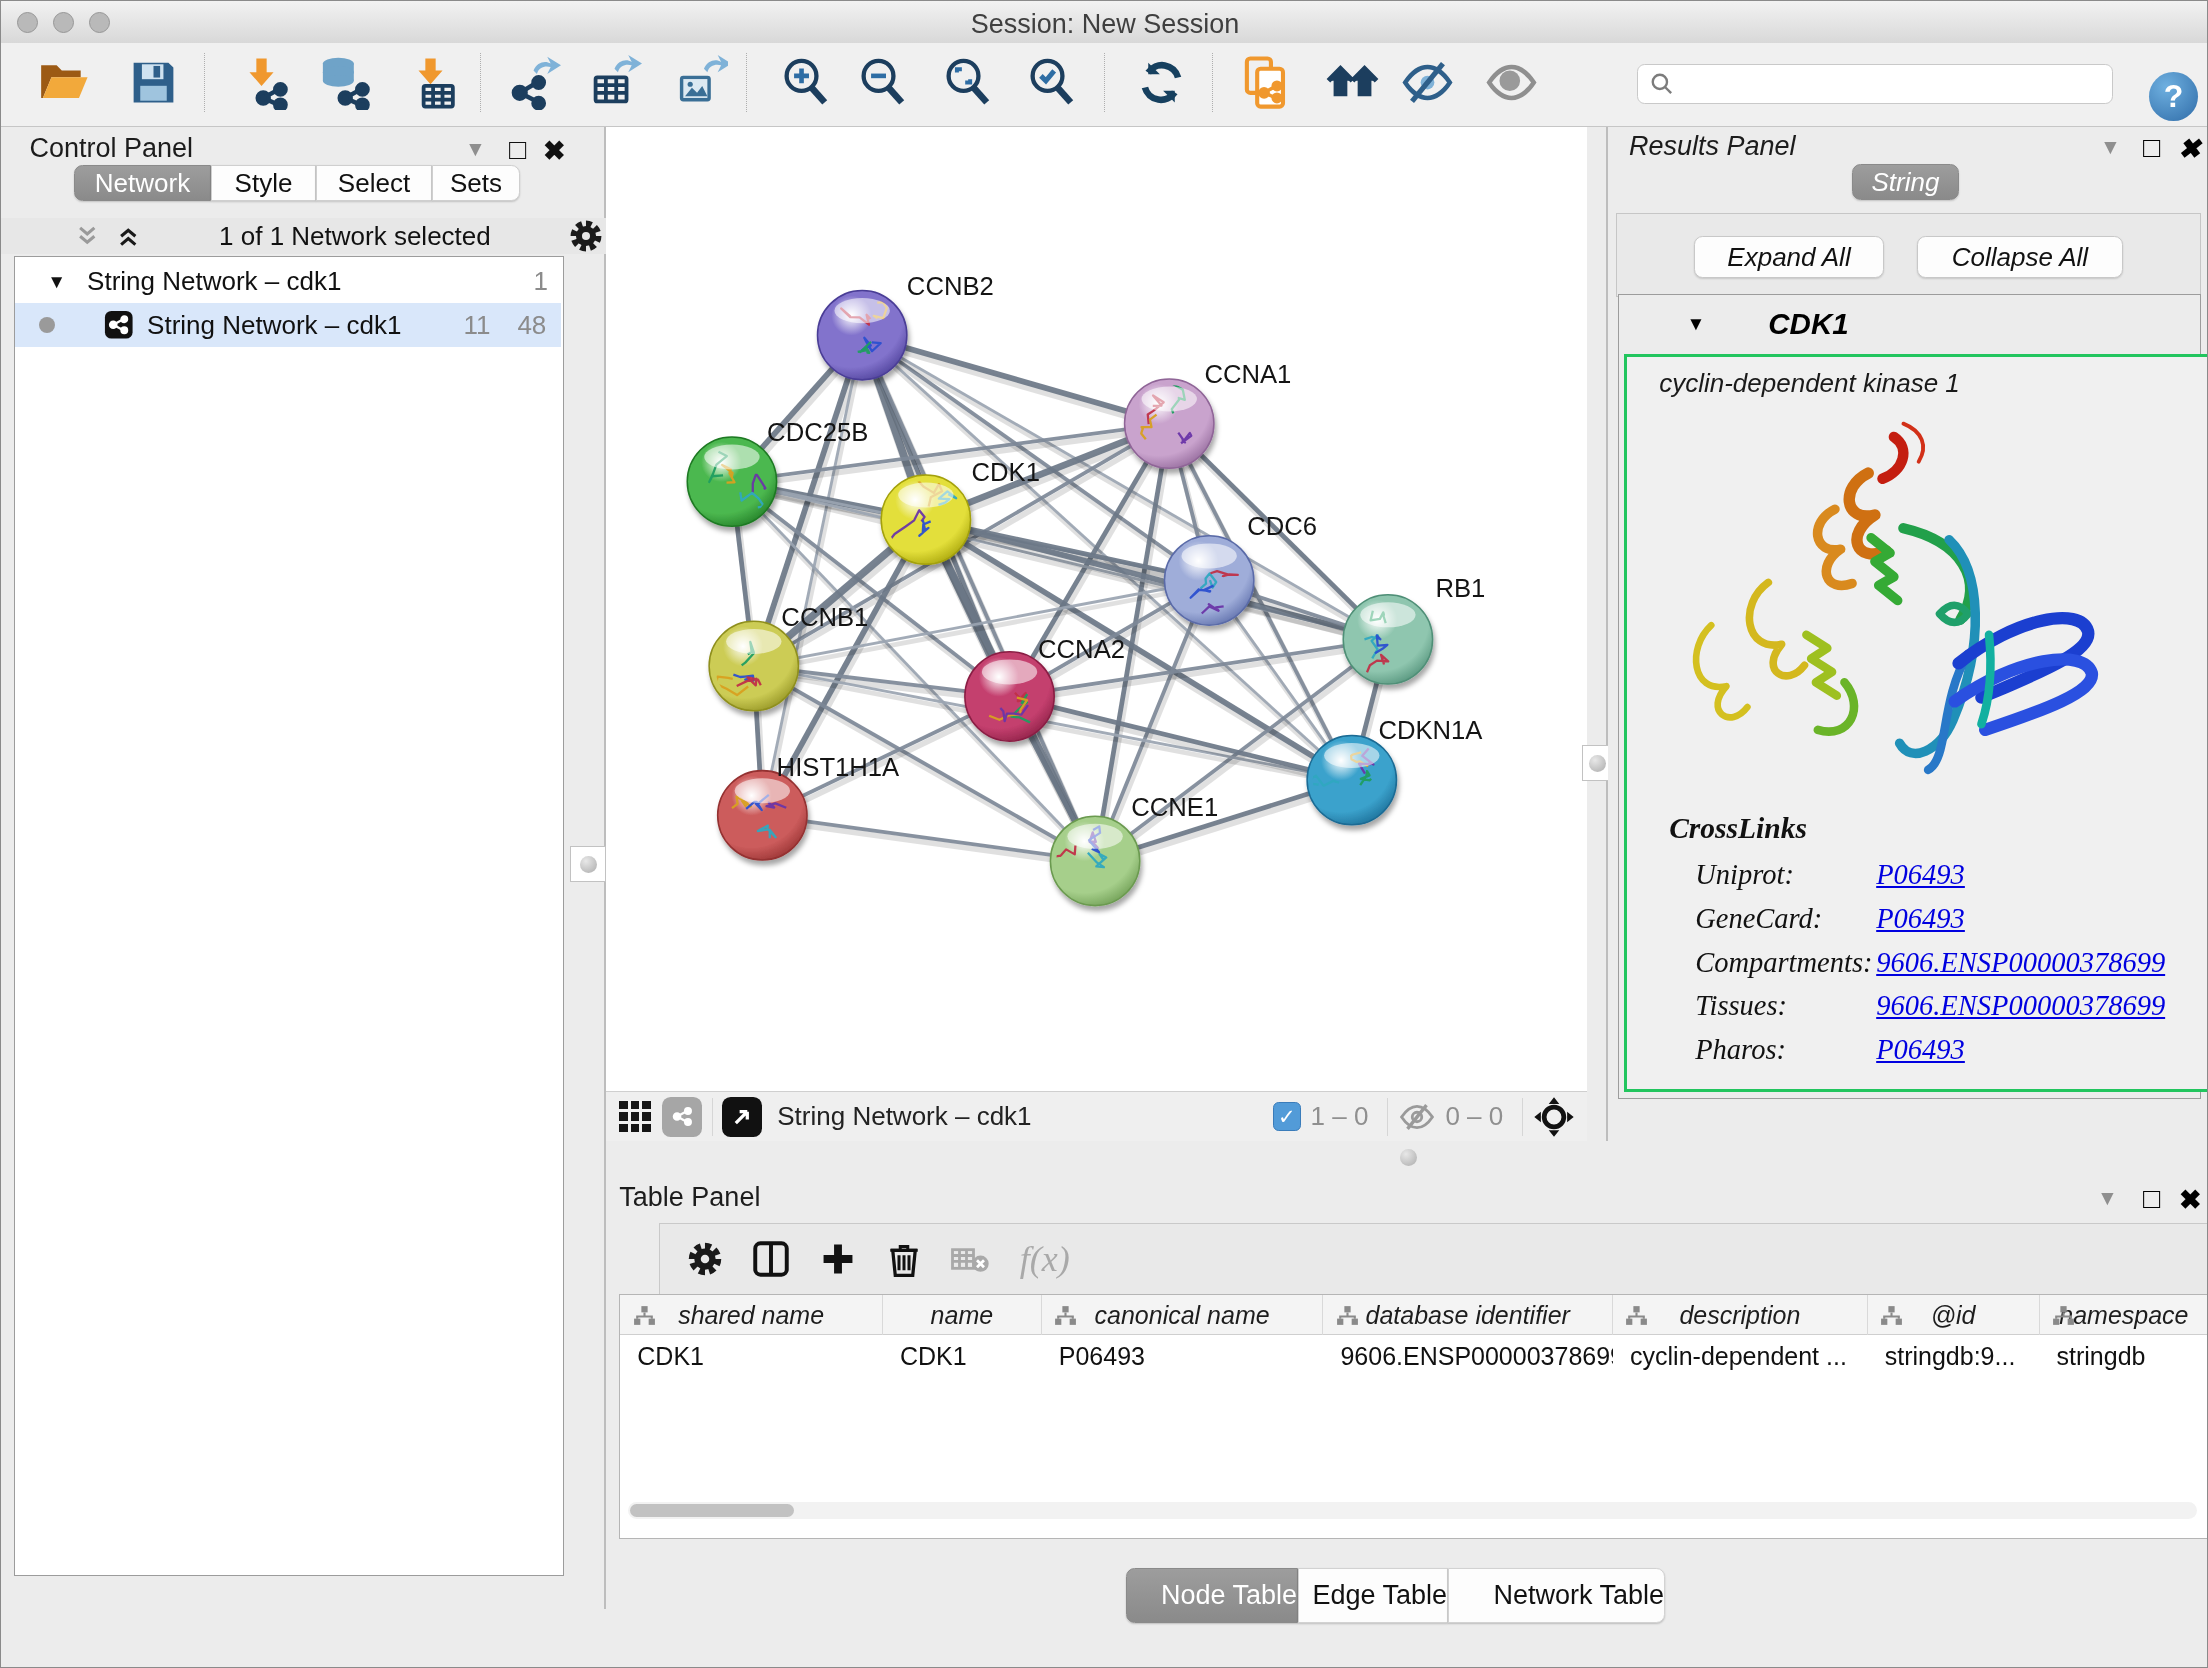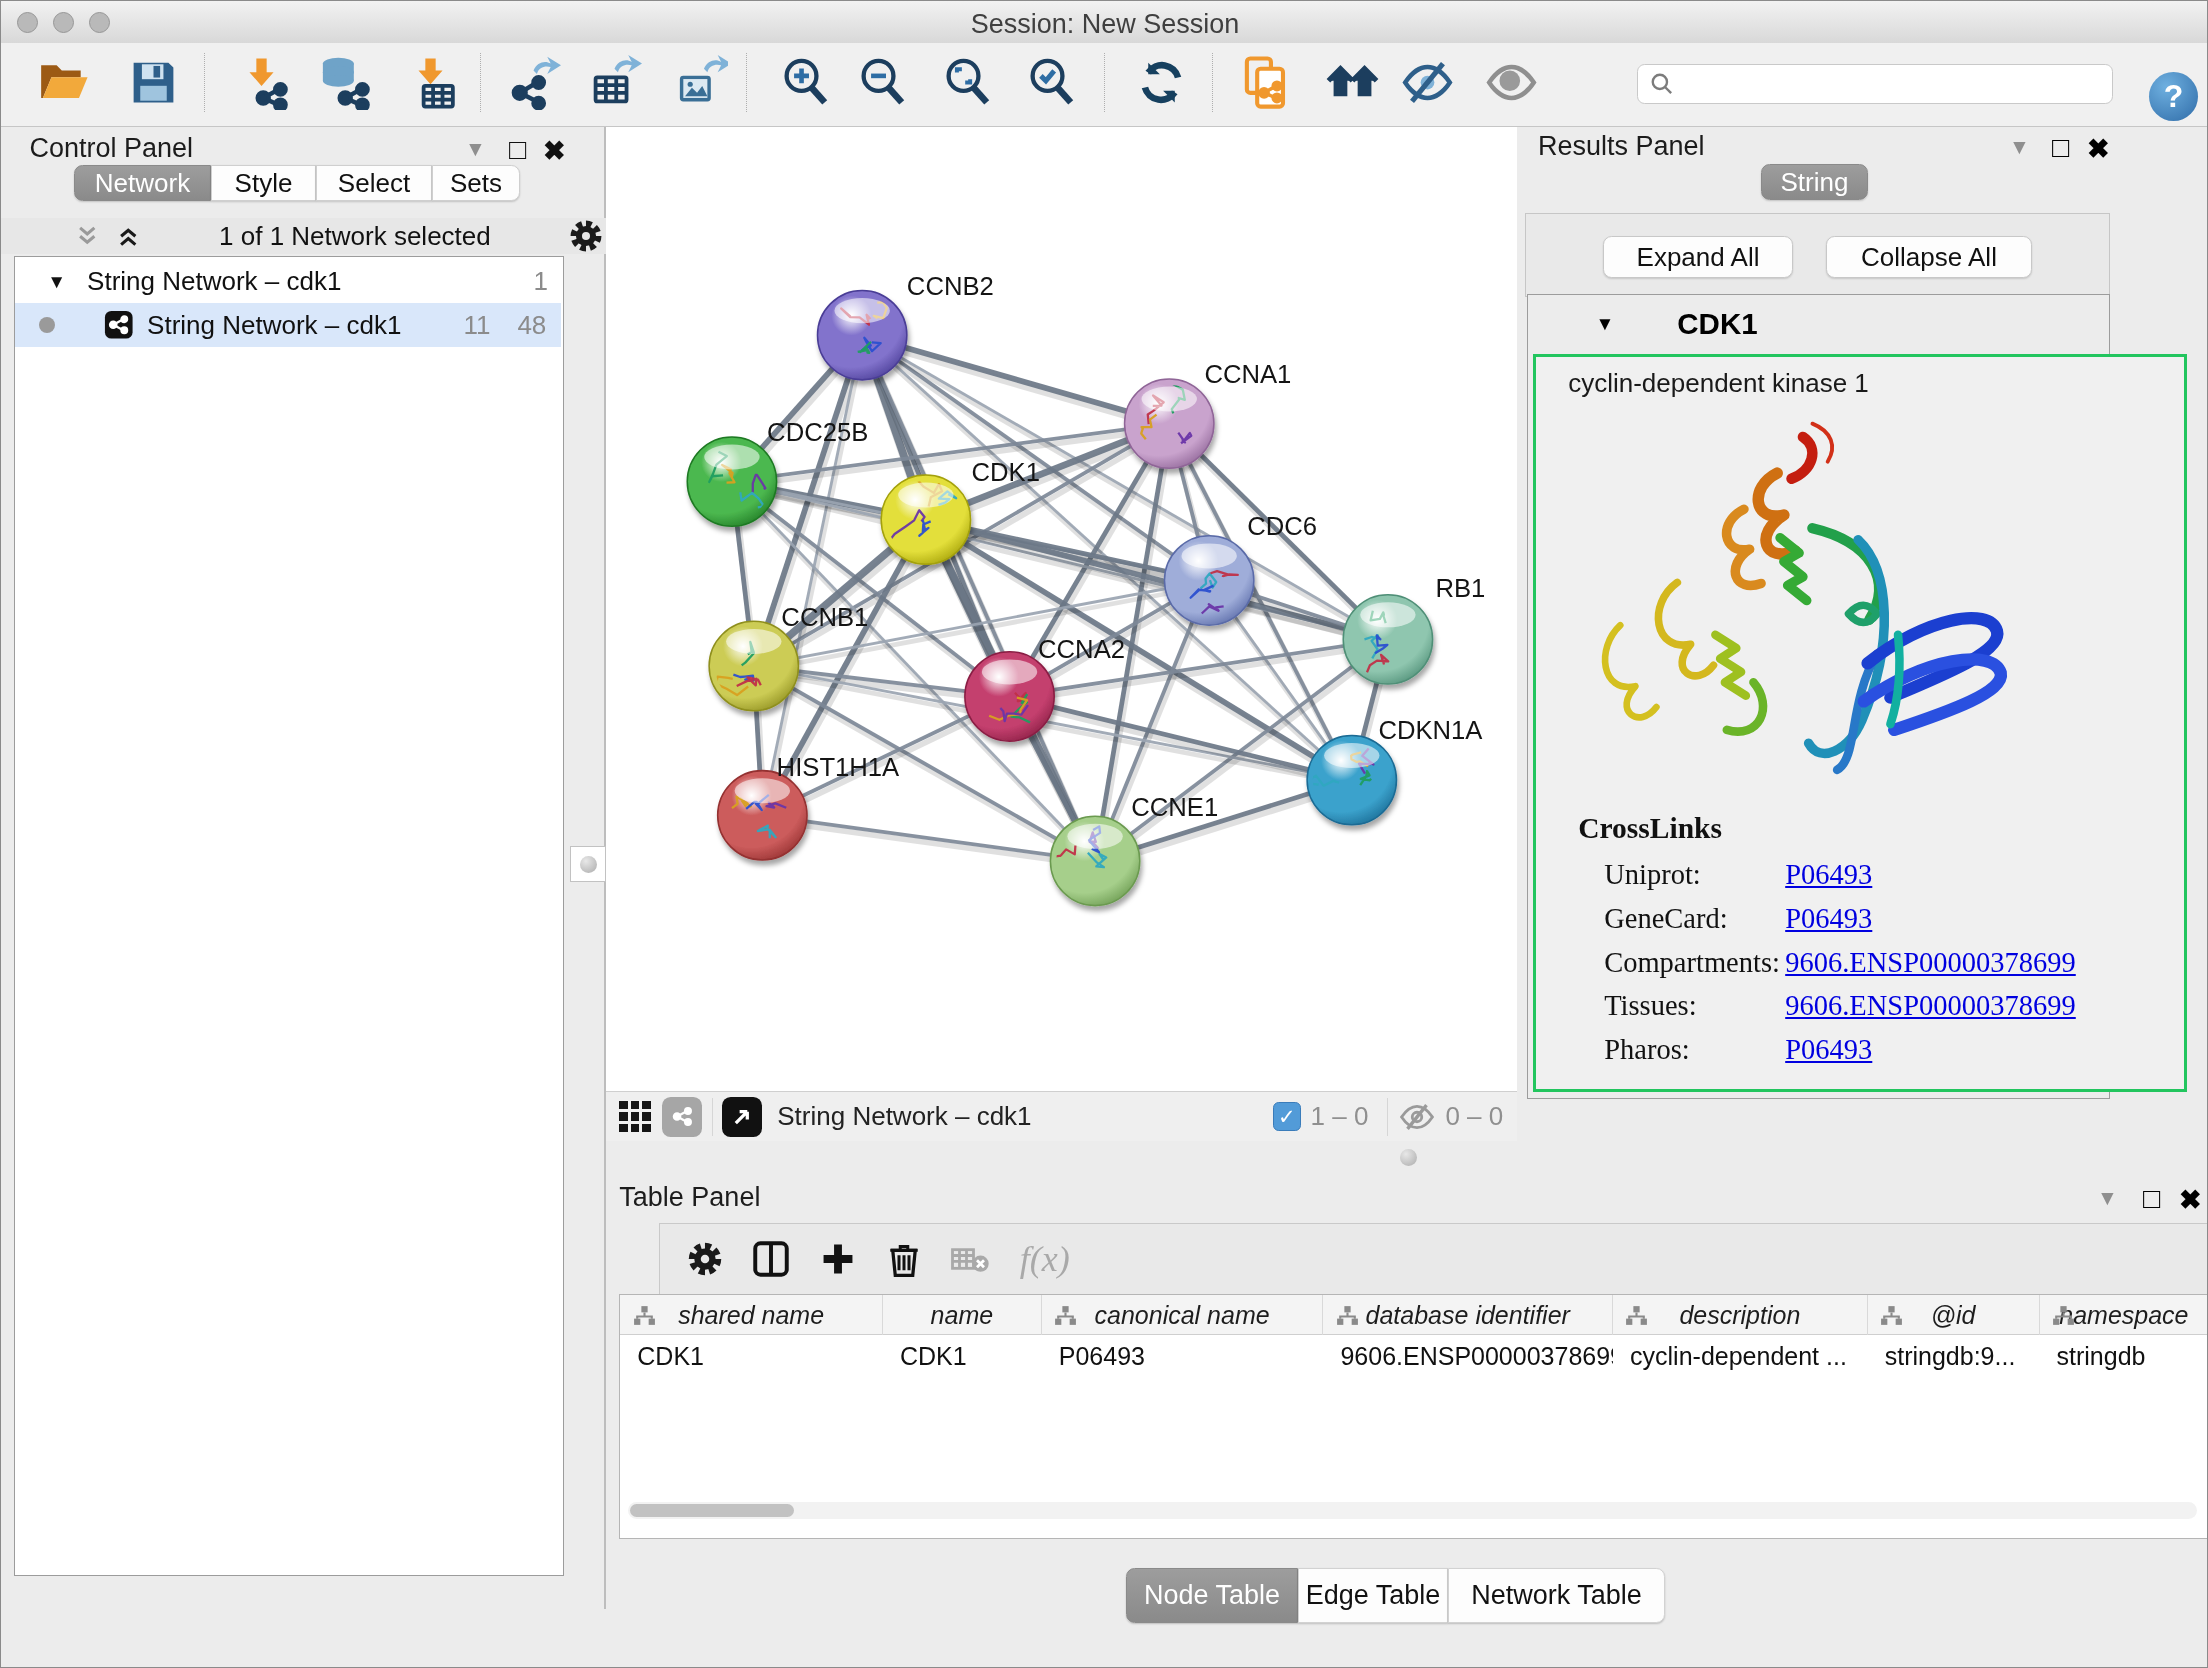--- a/index.html
+++ b/index.html
@@ -49,21 +49,21 @@
     font-size:21px;display:flex;align-items:center;justify-content:center;box-sizing:border-box;}
   .net-name{font-size:26px;color:#222;margin-left:15px;}
   .count-txt{font-size:26px;color:#8f8f8f;margin:0 9.5px;}
   
   .vsplit-strip{position:absolute;left:1586px;top:126px;width:21px;height:1016px;background:#ececec;
     border-right:2.9px double #bdbdbd;box-sizing:border-box;}
   .handle{position:absolute;background:#fff;border:1px solid #c2c2c2;display:flex;align-items:center;justify-content:center;}
   .handle i{width:17px;height:17px;border-radius:50%;background:radial-gradient(circle at 35% 30%,#e8e8e8,#ababab);display:block;}
   .hsplit{position:absolute;left:605px;top:1140px;width:1604px;height:39px;background:#ececec;}
   
-  .results-panel{position:absolute;left:1516px;top:126px;width:601px;height:1054px;background:#ececec;}
+  .results-panel{position:absolute;left:1607px;top:126px;width:601px;height:1054px;background:#ececec;font-style:italic;}
   .rp-strip{position:absolute;left:7.6px;top:86px;width:585px;height:84px;background:#e9e9e9;border:1.9px solid #c6c6c6;box-sizing:border-box;}
   .btn{position:absolute;height:40px;background:#fdfdfd;border:1px solid #c8c8c8;border-radius:8.6px;
     font-size:26px;color:#111;display:flex;align-items:center;justify-content:center;box-shadow:0 1px 1.9px rgba(0,0,0,.15);}
   .rp-content{position:absolute;left:9.5px;top:167px;width:583px;height:805px;background:#ececec;border:1.9px solid #9c9c9c;box-sizing:border-box;}
   .entry-head{position:absolute;left:0;top:0;width:100%;height:57px;display:flex;align-items:center;}
   .entry-body{position:absolute;left:5.7px;top:59px;width:654px;height:738px;background:#f0f0f0;border:3px solid #22c55e;box-sizing:border-box;}
   .xl-title{position:absolute;left:42px;top:455px;font-family:"Liberation Serif",serif;font-weight:bold;font-size:29.5px;color:#111;}
   .xl-row{position:absolute;left:0;width:100%;height:38px;font-family:"Liberation Serif",serif;font-size:28.5px;color:#111;}
   .xl-row .lbl{position:absolute;left:68px;}
   .xl-row .val{position:absolute;left:249px;color:#0000e0;text-decoration:underline;}
@@ -77,21 +77,21 @@
   .thead{position:absolute;left:0;top:0;height:40px;width:100%;display:flex;background:#f4f4f4;border-bottom:1.9px solid #cfcfcf;box-sizing:border-box;font-style:italic;}
   .th{position:relative;height:40px;display:flex;align-items:center;justify-content:center;font-size:25px;color:#1d1d1d;
     border-right:1px solid #d9d9d9;box-sizing:border-box;overflow:hidden;white-space:nowrap;}
   .th svg{position:absolute;left:11.4px;}
   .trow{position:absolute;left:0;top:40px;height:42px;width:100%;display:flex;}
   .td{height:42px;display:flex;align-items:center;font-size:25px;color:#111;padding-left:17px;box-sizing:border-box;
     overflow:hidden;white-space:nowrap;}
   .hscroll{position:absolute;left:7.6px;top:207px;width:1569px;height:17px;background:#f2f2f2;border-radius:8.6px;}
   .hscroll i{position:absolute;left:1.9px;top:1.9px;width:164px;height:13.3px;border-radius:6.7px;background:#c2c2c2;display:block;}
   .bottom-tabs{position:absolute;left:520px;top:388px;display:flex;}
-  .btab{height:55px;box-sizing:border-box;display:flex;align-items:center;justify-content:center;font-size:27px;
+  .btab{height:55px;box-sizing:border-box;display:flex;align-items:center;justify-content:flex-end;font-size:27px;
     background:#fdfdfd;border:1px solid #d2d2d2;color:#111;box-shadow:0 1px 1.9px rgba(0,0,0,.2);}
   .btab.sel{background:linear-gradient(#9d9d9d,#8a8a8a);color:#fff;border-color:#8a8a8a;}
   
   .status-bar{position:absolute;left:0;top:1607px;width:2208px;height:61px;background:#ececec;border-top:1.9px solid #c4c4c4;box-sizing:border-box;}
   .sq-btn{position:absolute;top:7.6px;height:40px;background:#fbfbfb;border:1.9px solid #ababab;box-sizing:border-box;
     display:flex;align-items:center;justify-content:center;}
   .mem-btn{position:absolute;right:15px;top:3.8px;width:143px;height:48px;background:#fbfbfb;border:1.9px solid #b5b5b5;
     box-sizing:border-box;display:flex;align-items:center;justify-content:center;font-size:27px;color:#111;}
   .mem-dot{width:25px;height:25px;border-radius:50%;background:#1e9e40;margin-right:11.4px;}
   .tri{color:#8f8f8f;font-size:21px;}

